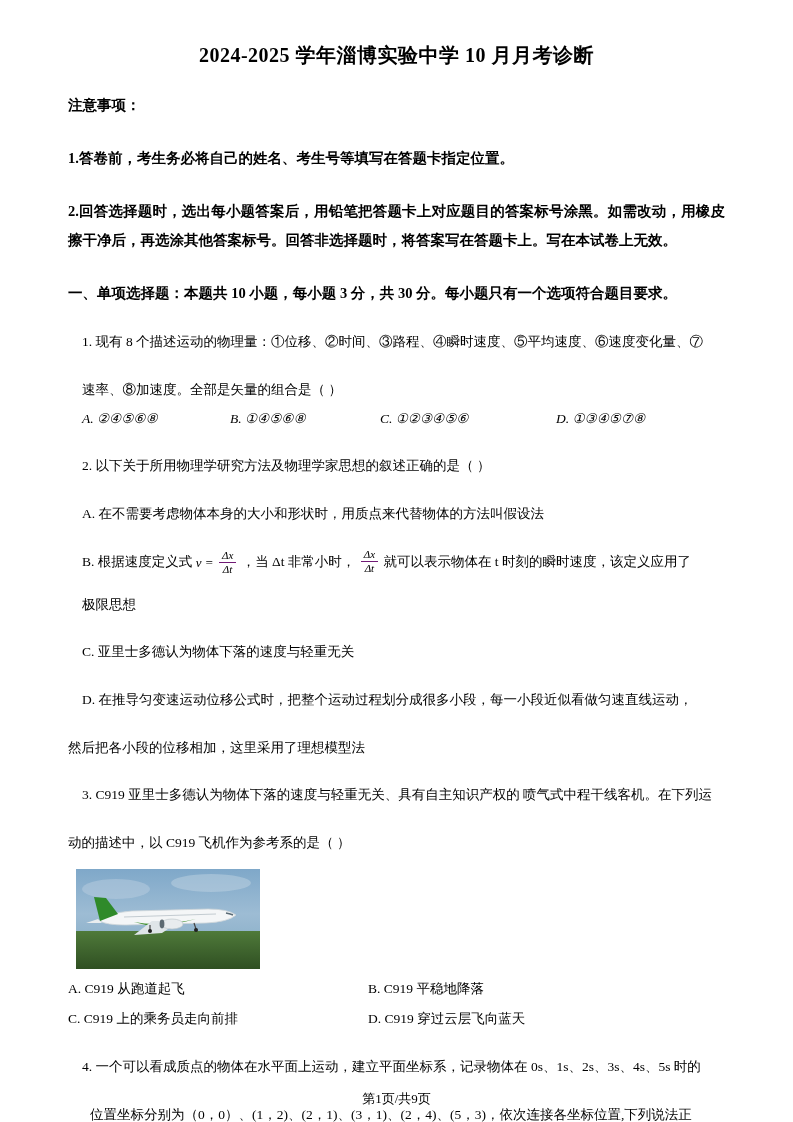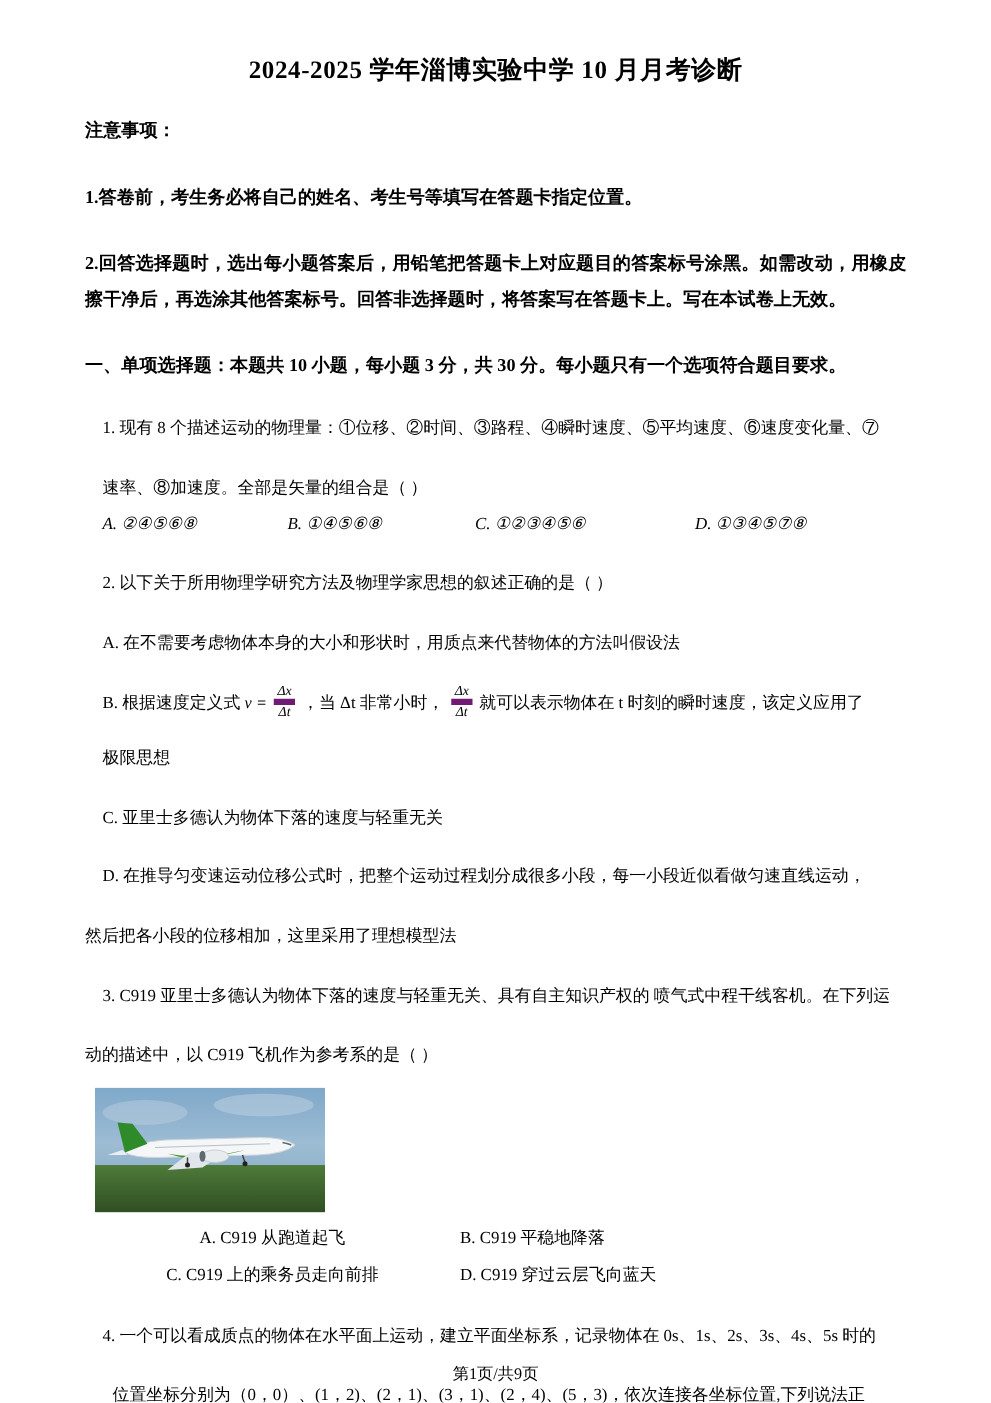--- a/index.html
+++ b/index.html
@@ -66,41 +66,41 @@
   .o1 { width: 148px; }
   .o2 { width: 150px; }
   .o3 { width: 176px; }
   .o4 { width: 160px; }
   .opt-row2 {
     font-size: 13.5px;
     line-height: 2.1;
     display: flex;
     margin-top: 2px;
   }
-  .opt-row2 .c1 { width: 300px; text-align: center; }
+  .opt-row2 .c1 { width: 300px; }
   .opt-row2 .c2 { width: 300px; }
   .formula {
     display: inline-block;
     vertical-align: middle;
     font-family: "Liberation Serif", serif;
   }
   .frac {
     display: inline-block;
     vertical-align: middle;
     text-align: center;
     font-size: 11px;
     line-height: 1.15;
     margin: 0 2px;
     position: relative;
     top: -1px;
   }
   .frac .num {
     display: block;
     padding: 0 3px;
-    border-bottom: 5px solid #701a75;
+    border-bottom: 1px solid #701a75;
   }
   .frac .den {
     display: block;
     padding: 0 3px;
   }
   .ital {
     font-style: italic;
   }
   .eqsym {
     font-style: italic;

